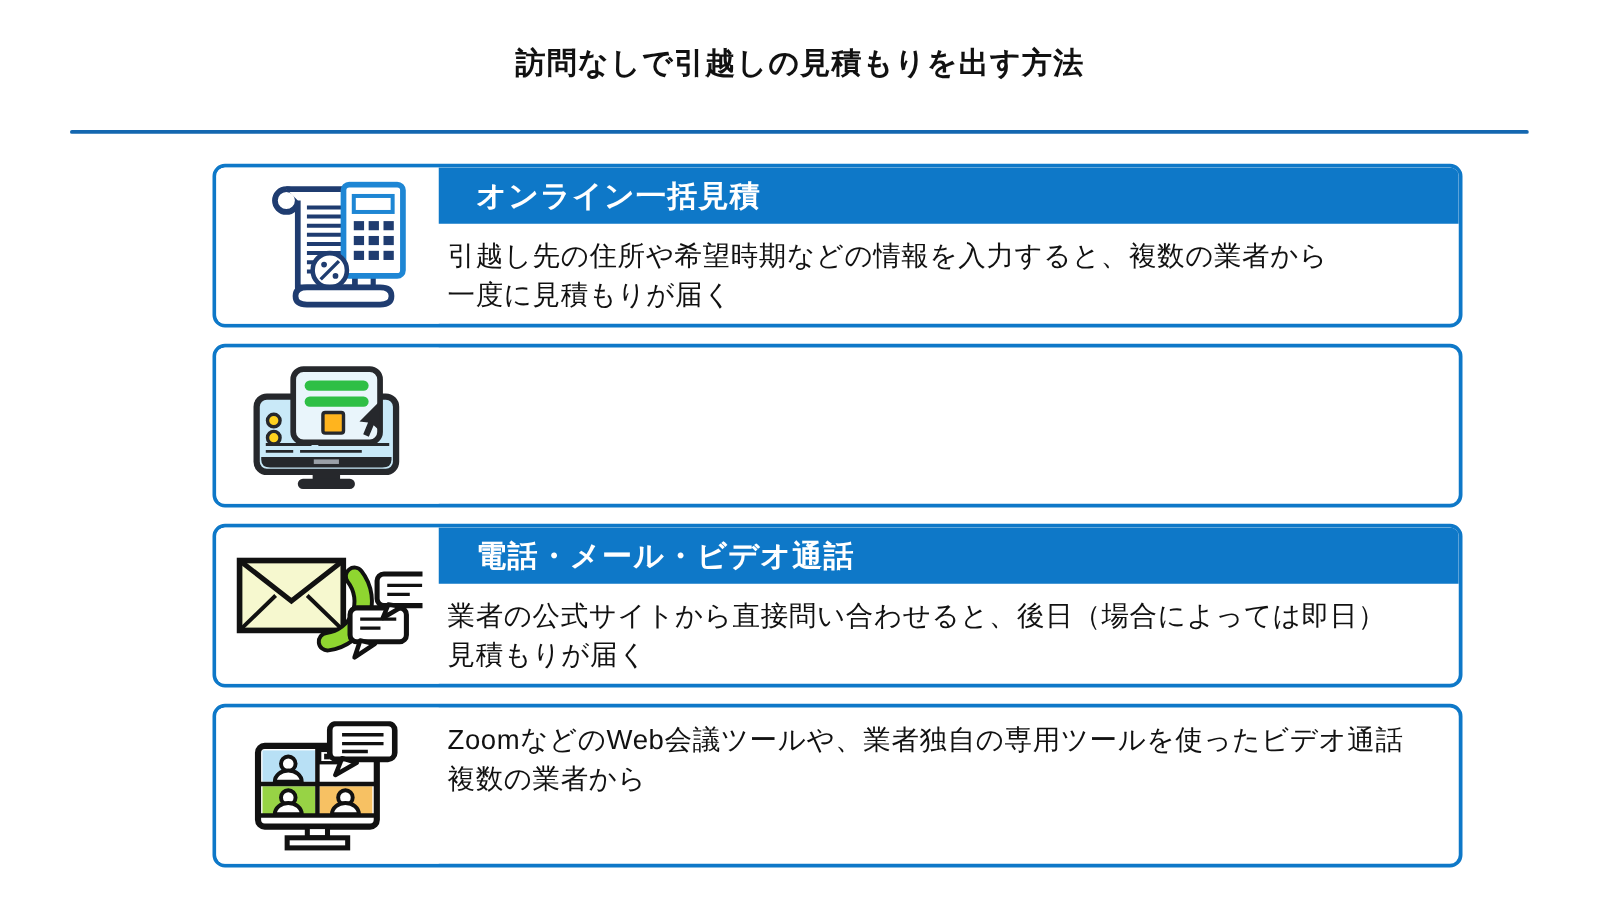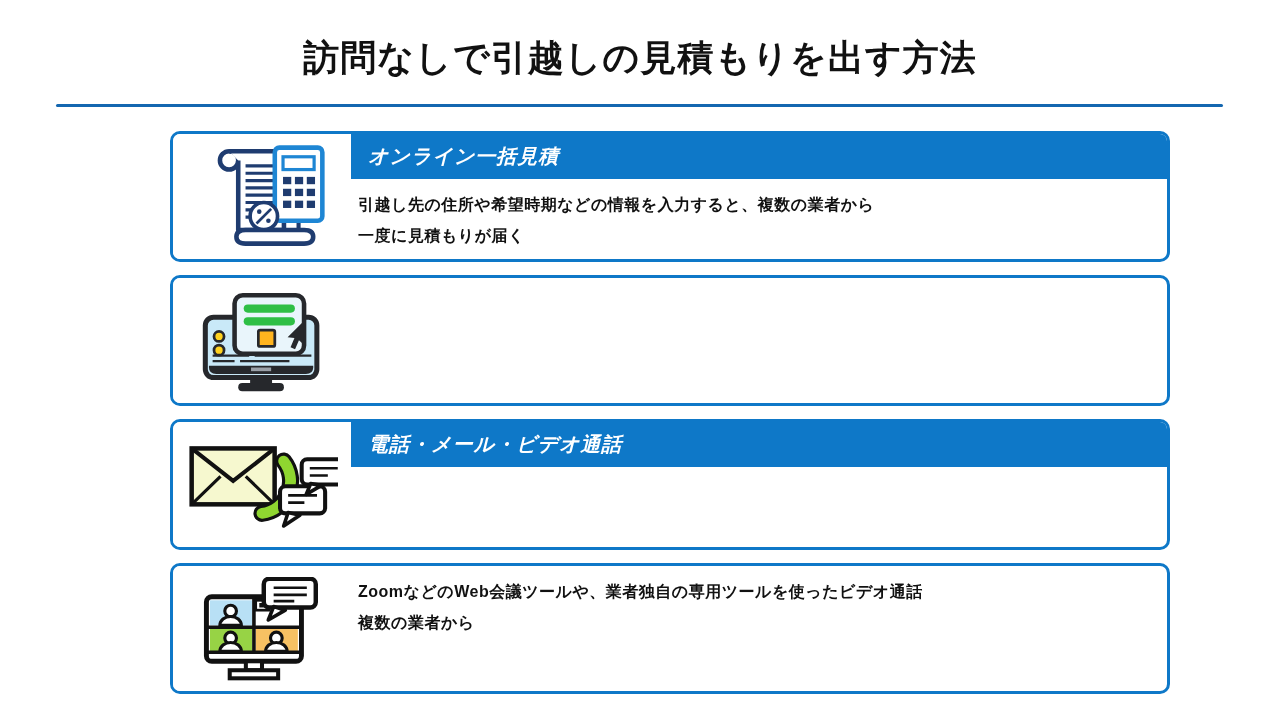--- a/index.html
+++ b/index.html
@@ -7,21 +7,21 @@
     --divider:#1467b0;
     --text:#111111;
     --header-text:#ffffff;
   }
   *{margin:0;padding:0;box-sizing:border-box;}
   html,body{width:1280px;height:720px;background:#ffffff;overflow:hidden;}
   body{font-family:"Liberation Sans","DejaVu Sans",sans-serif;color:var(--text);position:relative;}
 
   .page-title{
     position:absolute;top:34px;left:0;width:1280px;
-    text-align:center;font-size:36px;font-weight:900;
+    text-align:center;font-size:24px;font-weight:900;
     letter-spacing:1px;color:var(--text);
   }
   .title-divider{
     position:absolute;top:104px;left:56px;width:1167px;height:3px;
     background:var(--divider);border-radius:2px;
   }
   .cards{
     position:absolute;top:131px;left:170px;width:1000px;
     display:flex;flex-direction:column;gap:13px;
   }
@@ -30,26 +30,26 @@
     border:3px solid var(--accent);border-radius:10px;
     overflow:hidden;display:flex;
   }
   .icon-area{
     flex:0 0 178px;display:flex;align-items:center;justify-content:center;
     background:#ffffff;
   }
   .card-content{flex:1;display:flex;flex-direction:column;min-width:0;}
   .card-header{
     flex:0 0 45px;background:var(--accent);color:var(--header-text);
-    display:flex;align-items:center;padding-left:17px;
-    font-size:20px;font-weight:700;letter-spacing:1px;font-style:italic;
+    display:flex;align-items:center;padding-left:30px;
+    font-size:24px;font-weight:700;letter-spacing:1px;
   }
   .card-body{
     padding:10px 14px 0 7px;
-    font-size:16px;font-weight:700;line-height:31px;
+    font-size:22px;font-weight:400;line-height:31px;
     letter-spacing:0.5px;white-space:pre-line;color:var(--text);
   }
   svg{display:block;}
 </style>
 </head>
 <body>
 
 <h1 class="page-title">訪問なしで引越しの見積もりを出す方法</h1>
 <div class="title-divider"></div>
 
@@ -138,20 +138,22 @@
         <line x1="113" y1="68" x2="145" y2="68" stroke="#111" stroke-width="3"></line>
         <line x1="113" y1="76" x2="131" y2="76" stroke="#111" stroke-width="3"></line>
         <rect x="128" y="28" width="50" height="28" rx="6" fill="#fff" stroke="#111" stroke-width="4.5"></rect>
         <path d="M138 55 L133 67 L150 57 Z" fill="#fff" stroke="#111" stroke-width="4" stroke-linejoin="round"></path>
         <line x1="137" y1="38" x2="168" y2="38" stroke="#111" stroke-width="3"></line>
         <line x1="137" y1="46" x2="157" y2="46" stroke="#111" stroke-width="3"></line>
       </svg>
     </div>
     <div class="card-content">
       <div class="card-header">電話・メール・ビデオ通話</div>
+      <div class="card-body">業者の公式サイトから直接問い合わせると、後日（場合によっては即日）
+見積もりが届く</div>
     </div>
   </div>
 
   <div class="card">
     <div class="icon-area">
       <svg viewBox="0 0 140 116" width="126" height="104" aria-hidden="true">
         <rect x="8" y="22" width="106" height="72" rx="6" fill="#fff" stroke="#111" stroke-width="5.5"></rect>
         <rect x="12" y="26" width="47" height="28" fill="#b8e0f5"></rect>
         <rect x="63" y="26" width="47" height="28" fill="#ffffff"></rect>
         <rect x="12" y="58" width="47" height="26" fill="#97d345"></rect>

